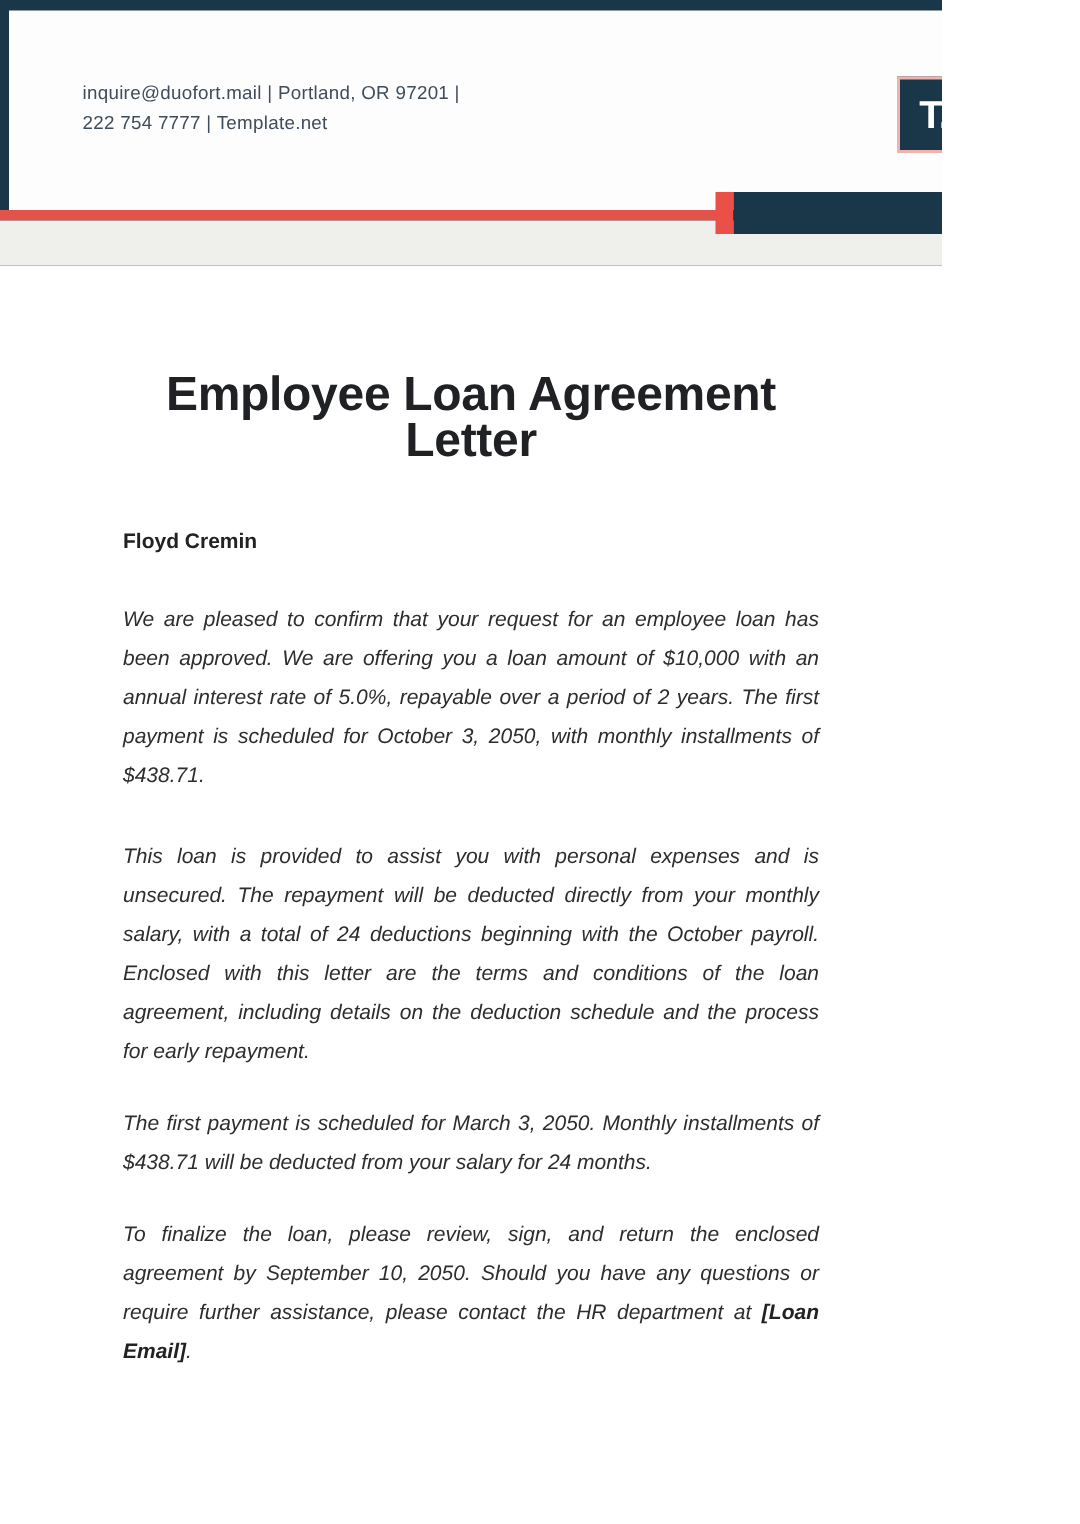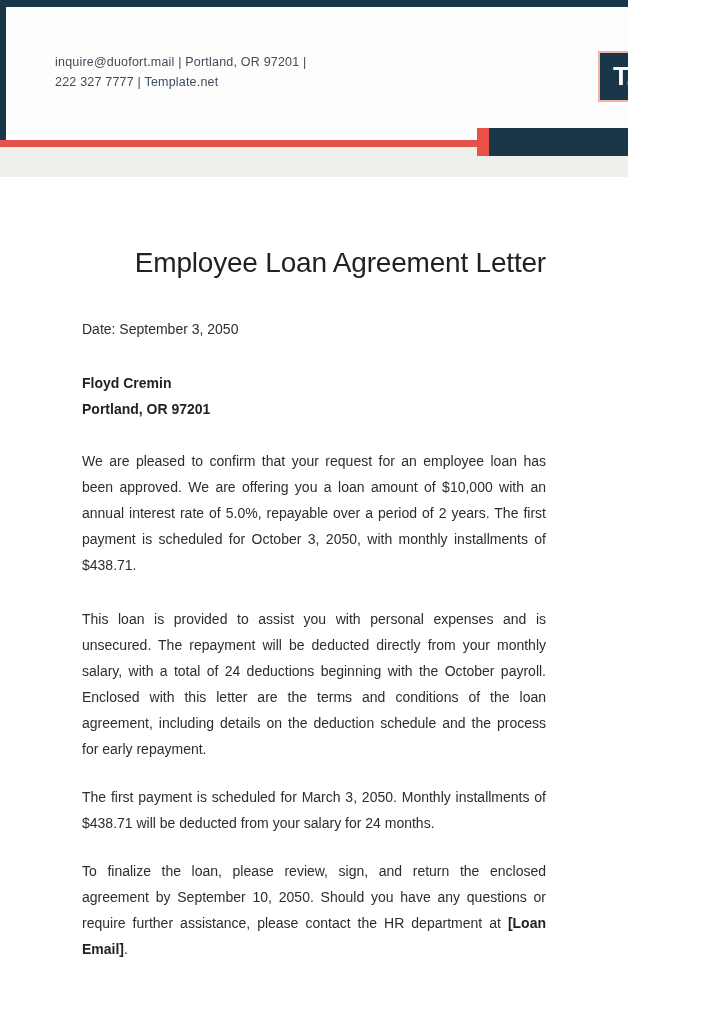--- a/index.html
+++ b/index.html
@@ -102,72 +102,70 @@
   .content {
     position: absolute;
     top: 177px;
     left: 0; right: 0; bottom: 0;
     background: #ffffff;
     padding: 70px 82px 0;
     box-sizing: border-box;
   }
   .content h1 {
     margin: 0 0 38px;
-    font-size: 28px;
+    font-size: 32px;
     line-height: 31px;
-    font-weight: normal;
-    text-align: right;
+    font-weight: bold;
+    text-align: center;
     color: #202124;
     letter-spacing: -0.2px;
   }
   .content p {
     margin: 0;
     font-size: 14px;
     line-height: 26px;
     color: #2d2d2d;
   }
   .date-line { margin-bottom: 28px !important; }
   .recipient { margin-bottom: 26px; }
   .recipient p { font-weight: bold; color: #222222; }
   .salutation { margin-bottom: 28px !important; }
   .salutation b, .para b { color: #222222; }
-  .para { text-align: justify; }
+  .para { text-align: justify; font-style: italic; }
   .para.gap-lg { margin-bottom: 28px !important; }
   .para.gap-sm { margin-bottom: 22px !important; }
 </style>
 </head>
 <body>
 
 <div class="page">
 
   <header class="letterhead">
     <div class="navy-frame"></div>
     <div class="white-panel">
       <div class="contact">
         <div>inquire@duofort.mail | Portland, OR 97201 |</div>
-        <div>222 327 7777 | Template.net</div>
+        <div>222 754 7777 | Template.net</div>
       </div>
       <div class="logo">
         <span>T.</span>
       </div>
     </div>
     <div class="red-bar"></div>
     <div class="gray-band"></div>
     <div class="red-connector"></div>
     <div class="navy-bar"></div>
   </header>
 
   <main class="content">
     <h1>Employee Loan Agreement Letter</h1>
 
-    <p class="date-line">Date: September 3, 2050</p>
 
     <div class="recipient">
       <p>Floyd Cremin</p>
-      <p>Portland, OR 97201</p>
     </div>
 
 
     <p class="para gap-lg">We are pleased to confirm that your request for an employee loan has been approved. We are offering you a loan amount of $10,000 with an annual interest rate of 5.0%, repayable over a period of 2 years. The first payment is scheduled for October 3, 2050, with monthly installments of $438.71.</p>
 
     <p class="para gap-sm">This loan is provided to assist you with personal expenses and is unsecured. The repayment will be deducted directly from your monthly salary, with a total of 24 deductions beginning with the October payroll. Enclosed with this letter are the terms and conditions of the loan agreement, including details on the deduction schedule and the process for early repayment.</p>
 
     <p class="para gap-sm">The first payment is scheduled for March 3, 2050. Monthly installments of $438.71 will be deducted from your salary for 24 months.</p>
 
     <p class="para"><span>To finalize the loan, please review, sign, and return the enclosed agreement by September 10, 2050. Should you have any questions or require further assistance, please contact the HR department at </span><b>[Loan Email]</b><span>.</span></p>

